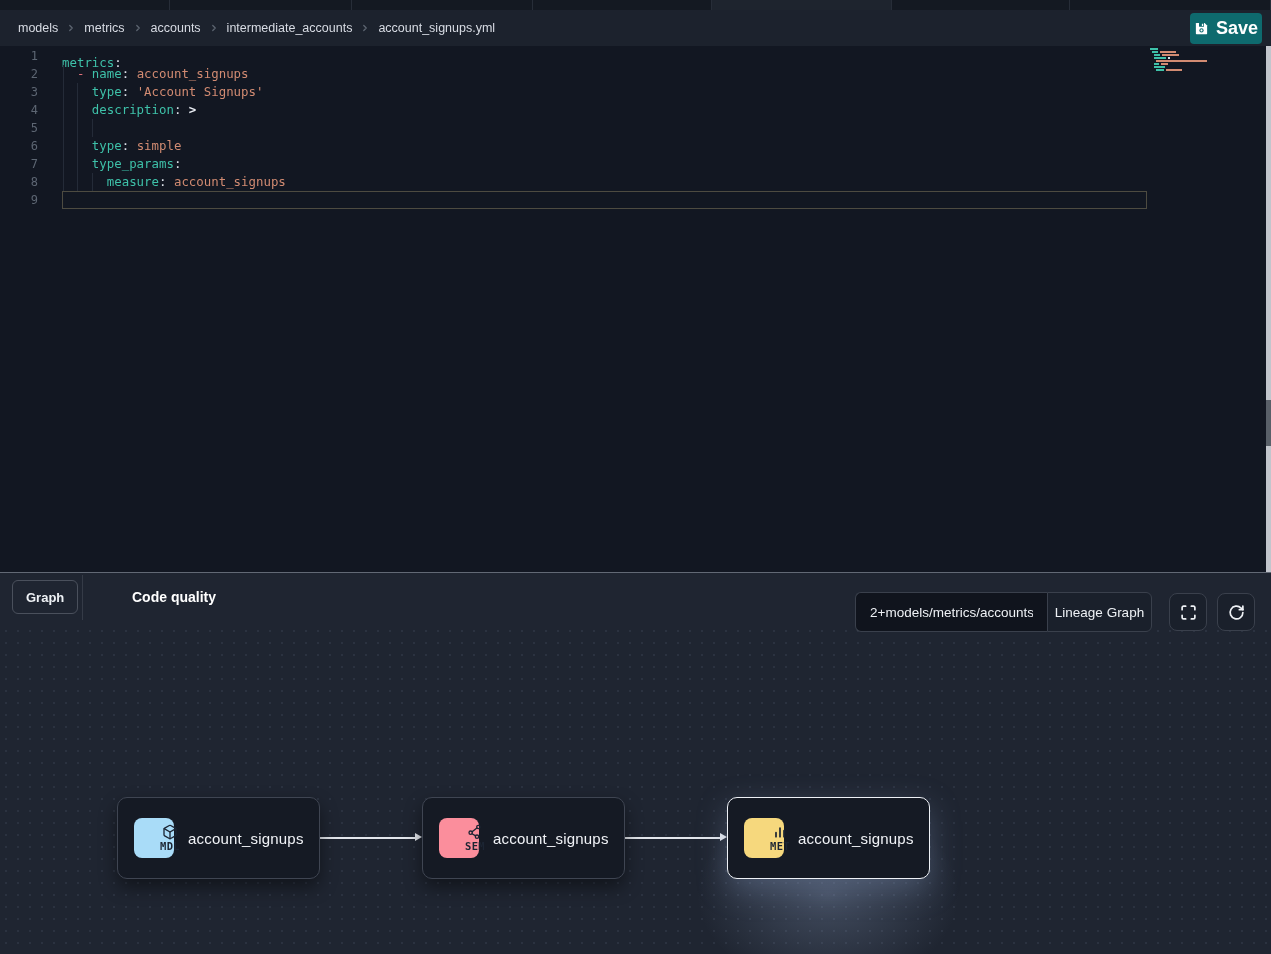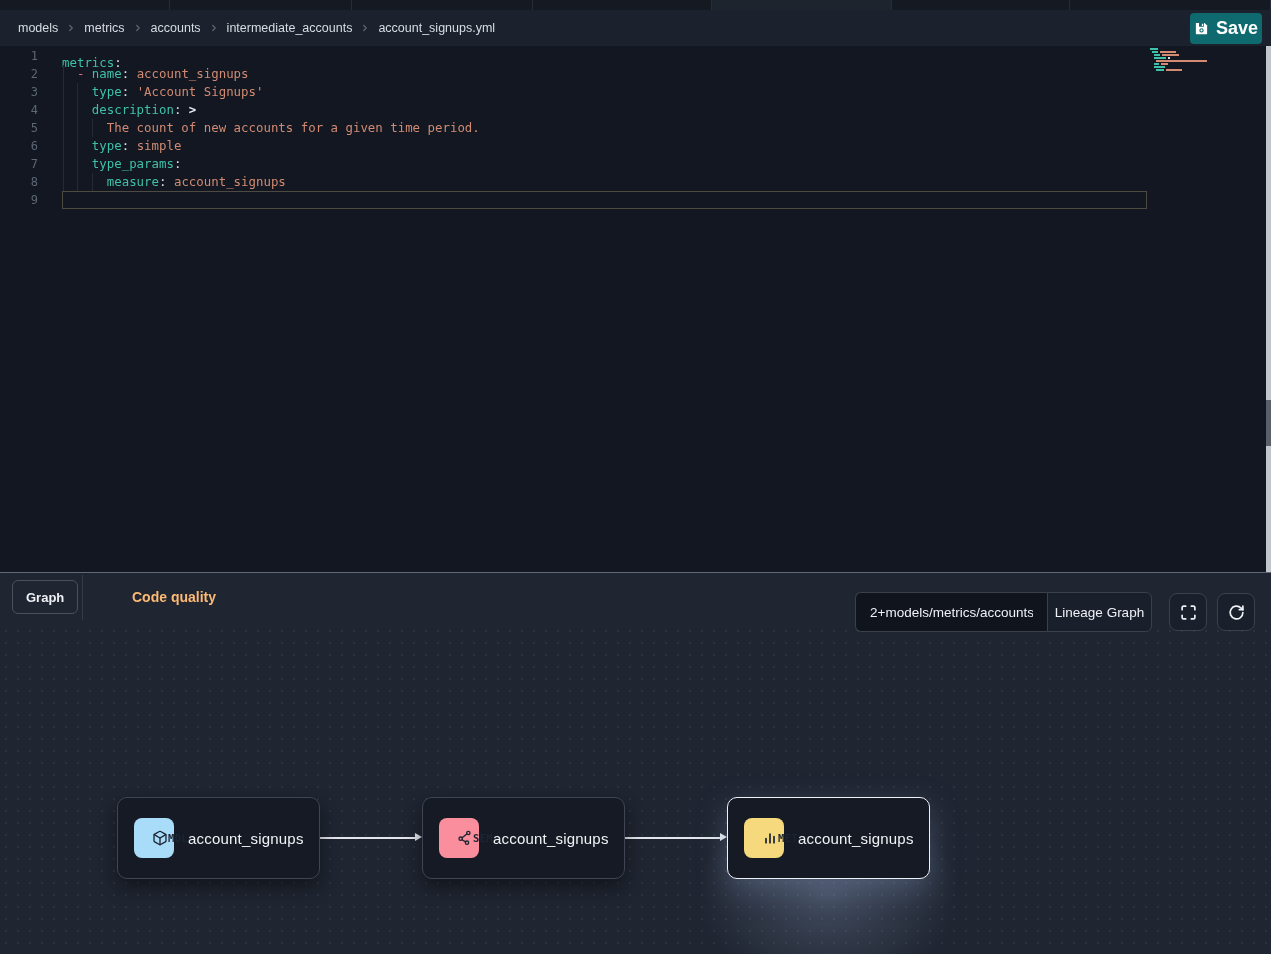--- a/index.html
+++ b/index.html
@@ -63,21 +63,21 @@
   .panel { position:absolute; left:0; top:573px; width:1271px; height:381px;
            background:#1f2531; }
   .format-btn { position:absolute; left:12px; top:7px; height:34px; padding:0 13px;
                 background:transparent; border:1px solid #4a505c; border-radius:6px;
                 color:#eef1f5; font-size:13px; font-weight:600; cursor:pointer;
                 font-family:"Liberation Sans", sans-serif; }
   .tab-divider { position:absolute; left:82px; top:2px; width:1px; height:45px;
                  background:#353b47; }
   .panel-tabs { position:absolute; left:104px; top:0; height:48px; display:flex; }
   .panel-tab { position:relative; padding:0 28px; height:48px; display:flex;
-               align-items:center; color:#fdba74; font-size:14px; font-weight:600;
+               align-items:center; color:#ffffff; font-size:14px; font-weight:600;
                cursor:pointer; }
   .panel-tab .tab-underline { position:absolute; left:10px; right:10px; bottom:-1px;
                height:2.5px; background:#b3b8bf; border-radius:1px; }
 
   
   .graph-area { position:absolute; left:0; top:52px; width:1271px; height:329px;
                 background-image:radial-gradient(circle, #2b3240 1px, transparent 1.2px);
                 background-size:12px 12px; }
 
   
@@ -100,21 +100,21 @@
   .glow { position:absolute; left:692px; top:170px; width:272px; height:180px;
           background:radial-gradient(ellipse at 50% 55%, rgba(150,170,205,.30),
                      rgba(150,170,205,0) 68%); pointer-events:none; }
   .node { position:absolute; top:172px; width:203px; height:82px; background:#151a24;
           border:1px solid #3f4552; border-radius:10px; display:flex;
           align-items:center; padding-left:16px; cursor:pointer;
           box-shadow:0 8px 18px rgba(0,0,0,.45); }
   .node.selected { border:1.5px solid #eef1f6;
                    box-shadow:0 10px 30px rgba(130,150,185,.35); }
   .node-badge { width:40px; height:40px; border-radius:8px; display:flex;
-                flex-direction:row; align-items:center; justify-content:center;
+                flex-direction:column; align-items:center; justify-content:center;
                 color:#1c2533; flex-shrink:0;padding-left:32px; }
   .node-badge .badge-code { font-size:10.5px; font-weight:700; letter-spacing:.3px;
                             line-height:11px; margin-top:1px;
                             font-family:"DejaVu Sans Mono", monospace; }
   .node-label { color:#f1f3f7; font-size:15px; font-weight:500; margin-left:14px;
                 letter-spacing:.2px; }
   .edge { position:absolute; top:212px; height:2px; background:#e3e6ec; }
   .edge-arrow { position:absolute; top:208px; width:0; height:0;
                 border-left:7px solid #e3e6ec; border-top:4.5px solid transparent;
                 border-bottom:4.5px solid transparent; }
@@ -180,21 +180,21 @@
     <div id="editor-lines">
         <div class="gutter-num" style="top: 1px;">1</div>
         <div class="code-line" style="top: 8px;"><span class="tok-key">metrics</span><span class="tok-punct">:</span></div>
         <div class="gutter-num" style="top: 19px;">2</div>
         <div class="code-line" style="top: 19px;"><span class="indent-guide" style="left: 0.5px;"></span><span class="tok-plain">  </span><span class="tok-dash">- </span><span class="tok-key">name</span><span class="tok-punct">:</span><span class="tok-plain"> </span><span class="tok-val">account_signups</span></div>
         <div class="gutter-num" style="top: 37px;">3</div>
         <div class="code-line" style="top: 37px;"><span class="indent-guide" style="left: 0.5px;"></span><span class="indent-guide" style="left: 15.44px;"></span><span class="tok-plain">    </span><span class="tok-key">type</span><span class="tok-punct">:</span><span class="tok-plain"> </span><span class="tok-val">'Account Signups'</span></div>
         <div class="gutter-num" style="top: 55px;">4</div>
         <div class="code-line" style="top: 55px; text-align: right;"><span class="indent-guide" style="left: 0.5px;"></span><span class="indent-guide" style="left: 15.44px;"></span><span class="tok-plain">    </span><span class="tok-key">description</span><span class="tok-punct">:</span><span class="tok-plain"> </span><span class="tok-chev">&gt;</span></div>
         <div class="gutter-num" style="top: 73px;">5</div>
-        <div class="code-line" style="top: 73px;"><span class="indent-guide" style="left: 0.5px;"></span><span class="indent-guide" style="left: 15.44px;"></span><span class="indent-guide" style="left: 30.38px;"></span><span class="tok-plain">      </span><span class="tok-val">The count of new accounts for a given time period.</span></div>
+        <div class="code-line" style="top: 73px;"><span class="indent-guide" style="left: 0.5px;"></span><span class="indent-guide" style="left: 15.44px;"></span><span class="indent-guide" style="left: 30.38px;"></span><span class="tok-plain">      </span></div>
         <div class="gutter-num" style="top: 91px;">6</div>
         <div class="code-line" style="top: 91px;"><span class="indent-guide" style="left: 0.5px;"></span><span class="indent-guide" style="left: 15.44px;"></span><span class="tok-plain">    </span><span class="tok-key">type</span><span class="tok-punct">:</span><span class="tok-plain"> </span><span class="tok-val">simple</span></div>
         <div class="gutter-num" style="top: 109px;">7</div>
         <div class="code-line" style="top: 109px;"><span class="indent-guide" style="left: 0.5px;"></span><span class="indent-guide" style="left: 15.44px;"></span><span class="tok-plain">    </span><span class="tok-key">type_params</span><span class="tok-punct">:</span></div>
         <div class="gutter-num" style="top: 127px;">8</div>
         <div class="code-line" style="top: 127px;"><span class="indent-guide" style="left: 0.5px;"></span><span class="indent-guide" style="left: 15.44px;"></span><span class="indent-guide" style="left: 30.38px;"></span><span class="tok-plain">      </span><span class="tok-key">measure</span><span class="tok-punct">:</span><span class="tok-plain"> </span><span class="tok-val">account_signups</span></div>
         <div class="gutter-num" style="top: 145px;">9</div>
         <div class="code-line" style="top: 145px;"></div>
       </div>
     <div class="active-line-box"></div>

